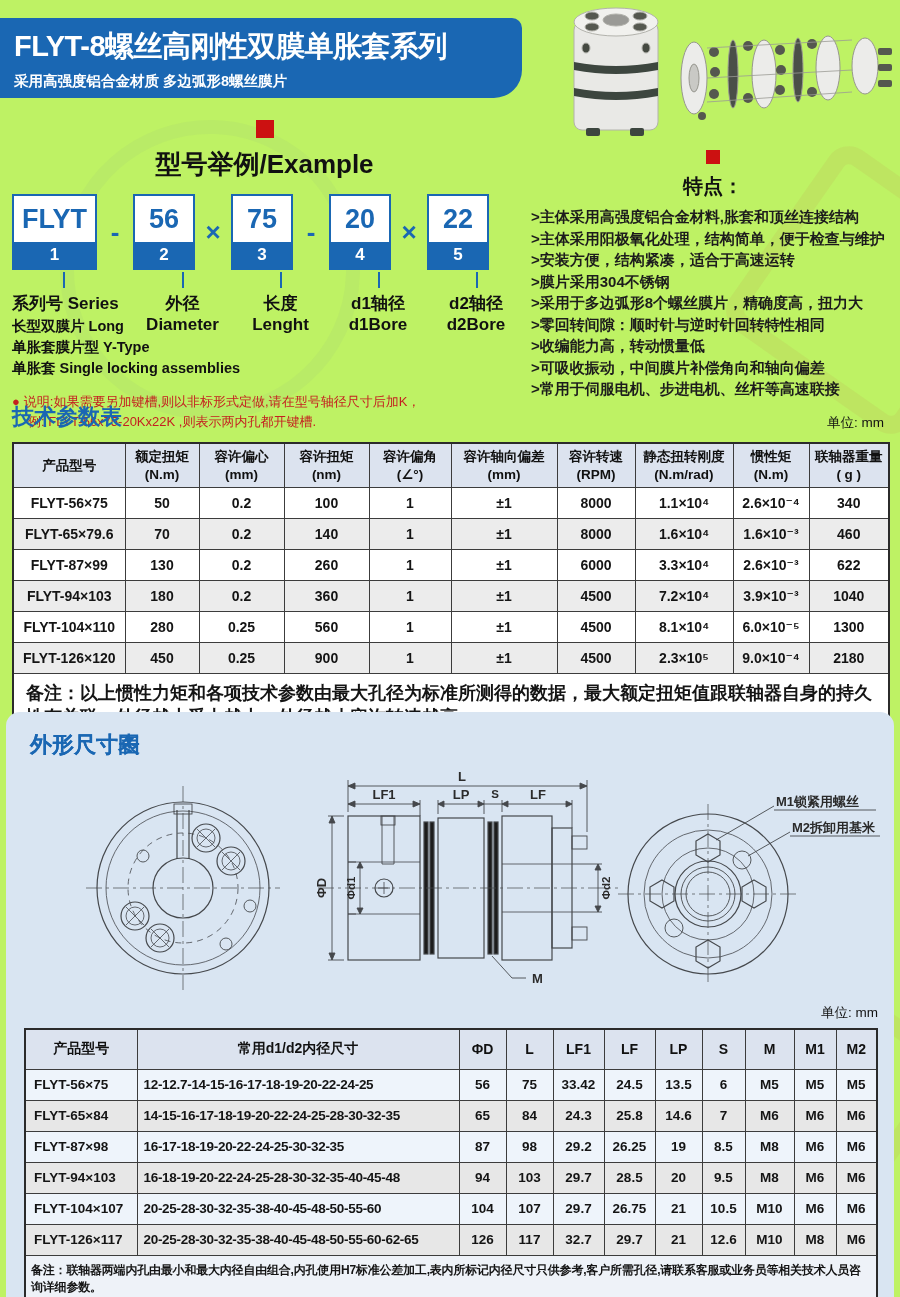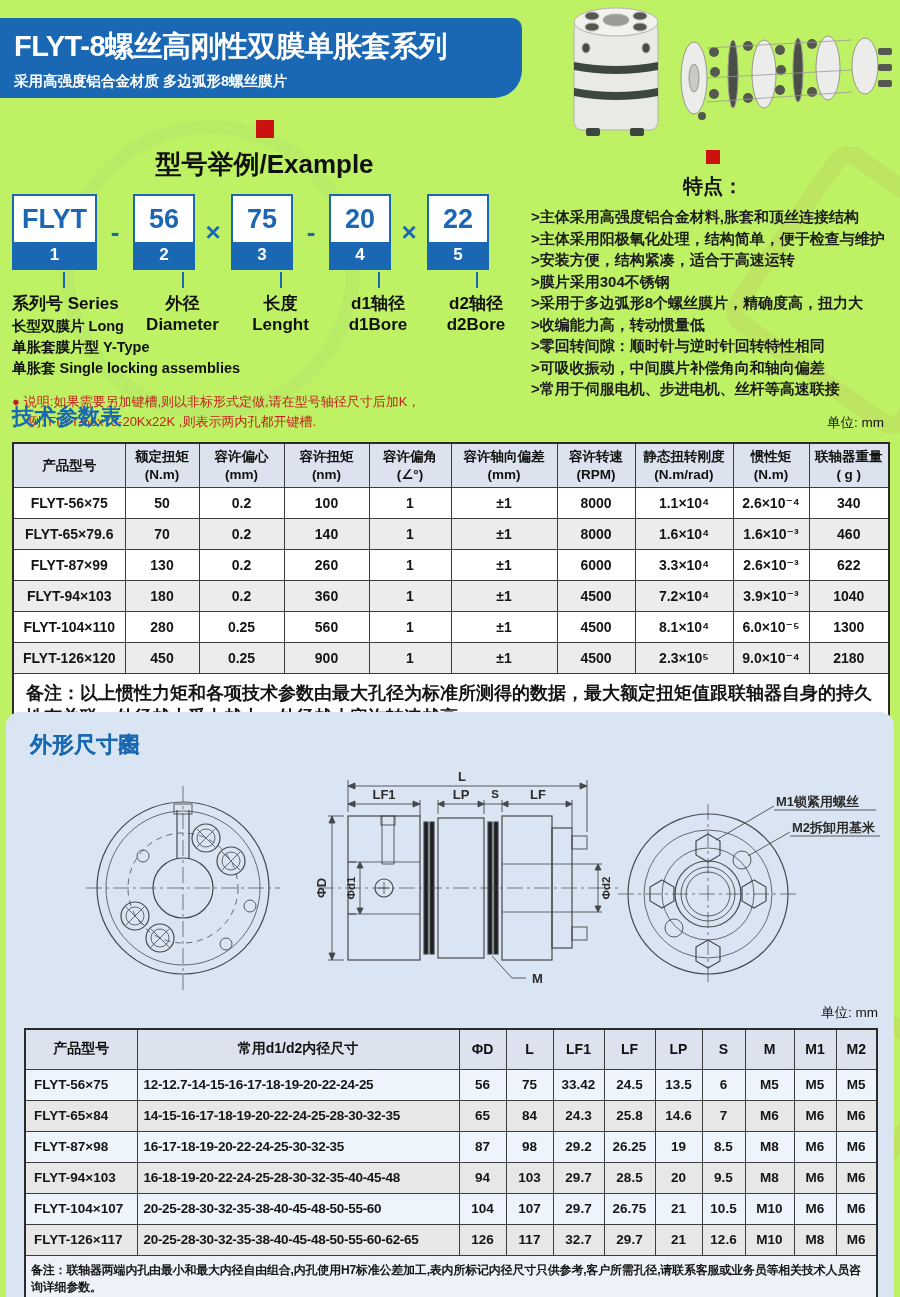--- a/index.html
+++ b/index.html
@@ -224,22 +224,22 @@
     <div class="sec-heading">
       <div class="red-sq small"></div>
       <div class="txt">特点：</div>
     </div>
     <div class="list">
       <div class="feature-item">&gt;主体采用高强度铝合金材料,胀套和顶丝连接结构</div>
       <div class="feature-item">&gt;主体采用阳极氧化处理，结构简单，便于检查与维护</div>
       <div class="feature-item">&gt;安装方便，结构紧凑，适合于高速运转</div>
       <div class="feature-item">&gt;膜片采用304不锈钢</div>
       <div class="feature-item">&gt;采用于多边弧形8个螺丝膜片，精确度高，扭力大</div>
+      <div class="feature-item">&gt;零回转间隙：顺时针与逆时针回转特性相同</div>
       <div class="feature-item">&gt;收编能力高，转动惯量低</div>
-      <div class="feature-item">&gt;零回转间隙：顺时针与逆时针回转特性相同</div>
       <div class="feature-item">&gt;可吸收振动，中间膜片补偿角向和轴向偏差</div>
       <div class="feature-item">&gt;常用于伺服电机、步进电机、丝杆等高速联接</div>
     </div>
   </div>
 
   <div class="tech">
     <div class="sec-title">技术参数表</div>
     <div class="unit-label" style="top:12px;">单位: mm</div>
     <table>
       <colgroup>

